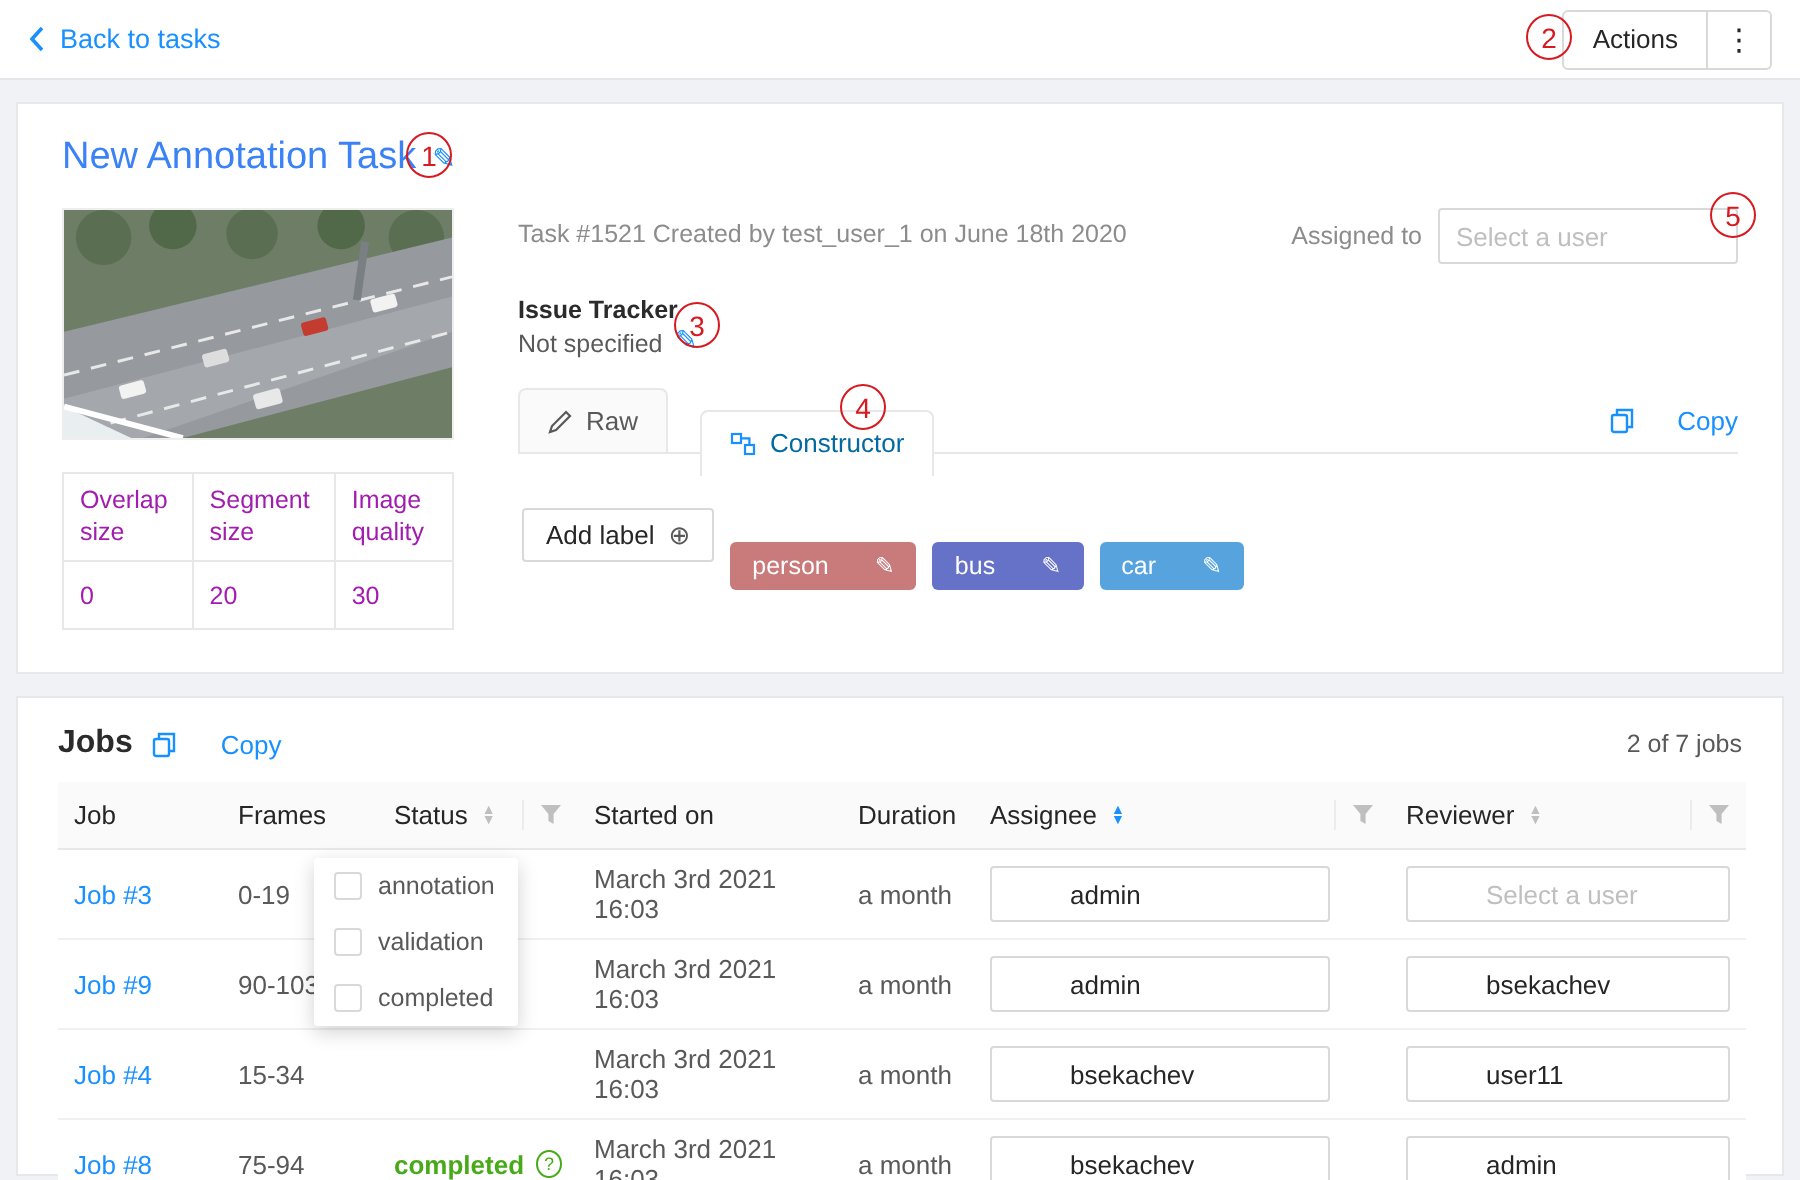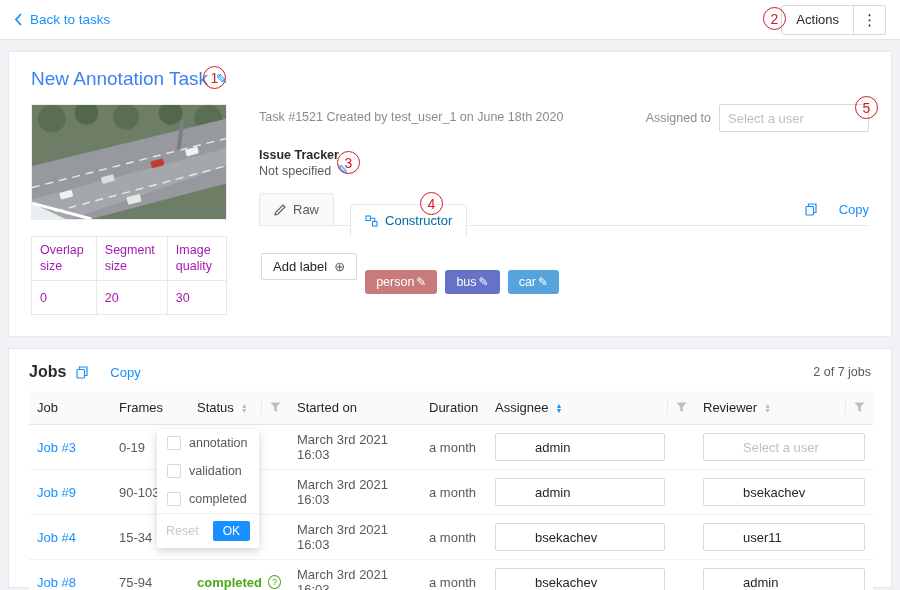--- a/index.html
+++ b/index.html
@@ -75,21 +75,21 @@
   .tab.active { background: #fff; color: #0369a1; position: relative; top: 12px; padding-bottom: 9px; }
   .copy-link { margin-left: auto; color: #1890ff; display: flex; align-items: center; gap: 22px; cursor: pointer; padding-bottom: 8px; font-size: 13px; }
 
   .labels-row { display: flex; align-items: center; gap: 8px; padding: 12px 2px; }
   .add-label-btn {
     border: 1px solid #d9d9d9; border-radius: 2px; background: #fff; padding: 5px 11px;
     display: flex; align-items: center; gap: 7px; font-size: 13px; color: #262626; cursor: pointer;
   }
   .label-tag {
     color: #fff; border-radius: 3px; padding: 5px 11px; font-size: 12.5px;
-    display: flex; align-items: center; gap: 2px; cursor: pointer; margin-top: 32px;
+    display: flex; align-items: center; gap: 23px; cursor: pointer; margin-top: 32px;
   }
   .label-tag .edit-pencil { color: #fff; font-size: 12px; }
 
   
   .jobs-card { padding: 14px 20px 0 20px; height: 240px; }
   .jobs-header { display: flex; align-items: center; gap: 10px; }
   .jobs-title { font-size: 16px; font-weight: bold; color: #2b2b2b; }
   .jobs-count { margin-left: auto; color: #595959; font-size: 12.5px; }
 
   table.jobs { width: 100%; border-collapse: collapse; margin-top: 10px; table-layout: fixed; }
@@ -397,24 +397,20 @@
         <span>annotation</span>
       </div>
       <div class="sd-item">
         <span class="cb"></span>
         <span>validation</span>
       </div>
       <div class="sd-item">
         <span class="cb"></span>
         <span>completed</span>
       </div>
-      <div class="sd-footer">
-        <span class="reset-link">Reset</span>
-        <button class="ok-btn">OK</button>
-      </div>
     </div>
   </div>
 
   <span class="ann" style="left:203px; top:66px;">1</span>
   <span class="ann" style="left:763px; top:7px;">2</span>
   <span class="ann" style="left:337px; top:151px;">3</span>
   <span class="ann" style="left:420px; top:192px;">4</span>
   <span class="ann" style="left:855px; top:96px;">5</span>
 
 </div>

